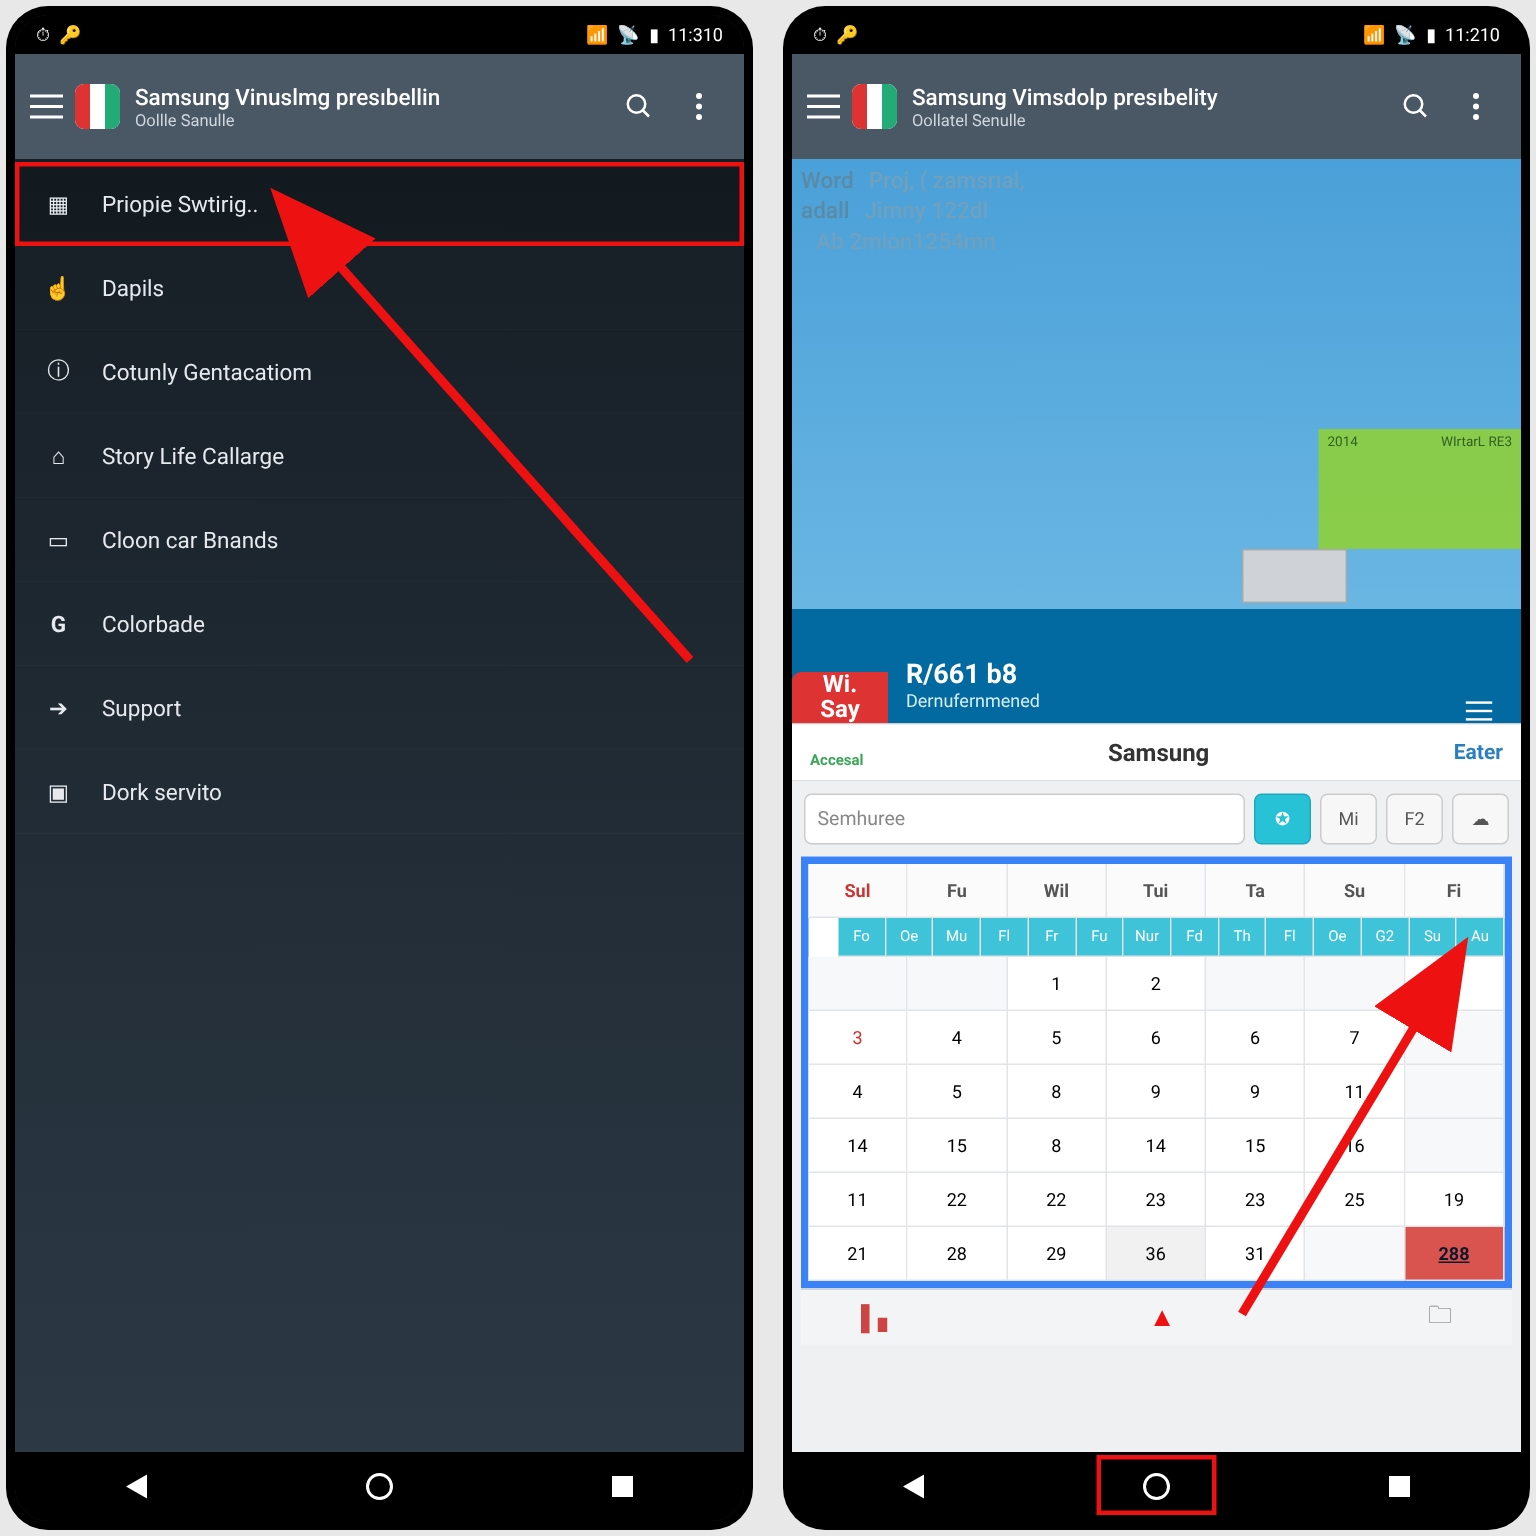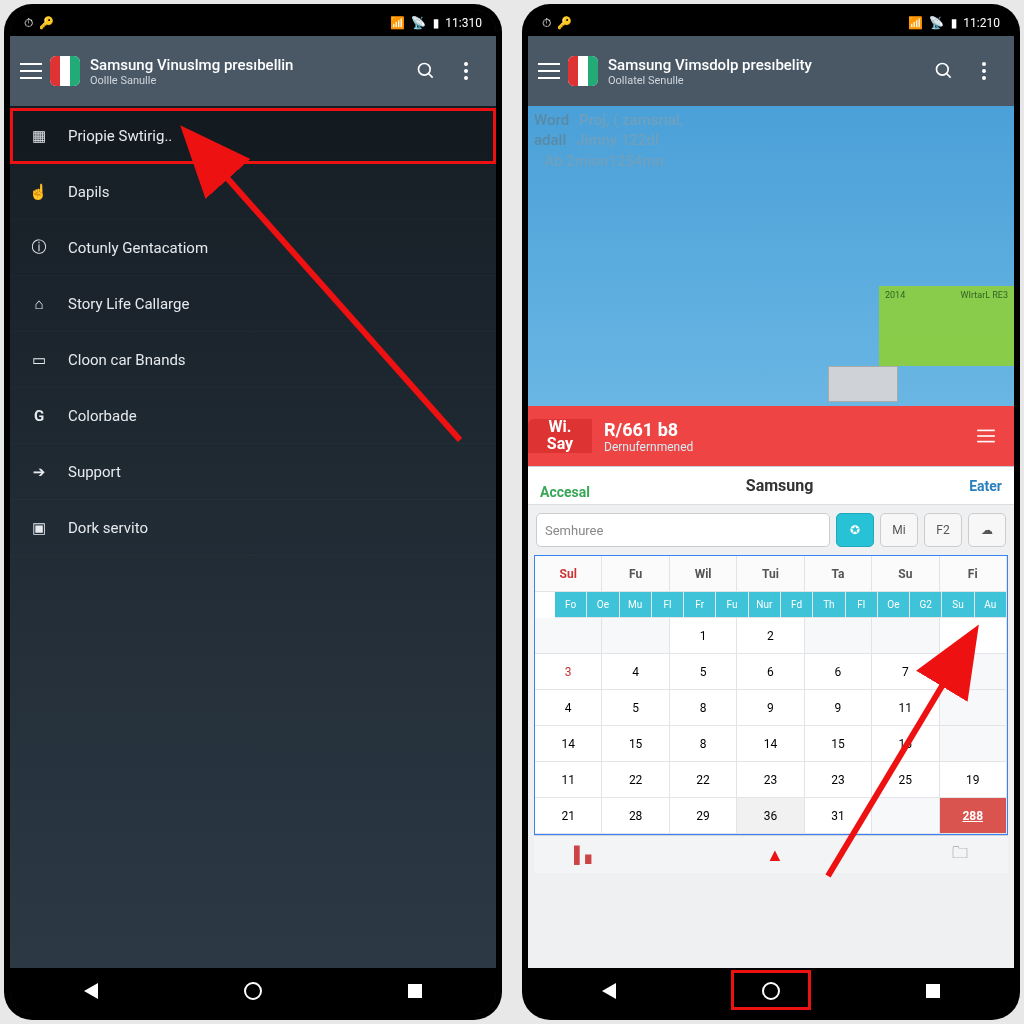--- a/index.html
+++ b/index.html
@@ -28,45 +28,45 @@
   .menu-item .mi-icon { width:22px; height:22px; display:flex; align-items:center; justify-content:center; color:#e6eaee; }
   .menu-item.selected { outline:3px solid #e11; outline-offset:-3px; background:rgba(0,0,0,0.15); }
   
   .r-body { flex:1; display:flex; flex-direction:column; position:relative; }
   .wallpaper { position:absolute; inset:0; background:linear-gradient(#4aa0d8,#7cc3ea 55%,#5aa9d6 100%); }
   .wallpaper .greenbox{position:absolute;right:0;top:180px;width:135px;height:80px;background:#8ecf3a;opacity:.9;display:flex;align-items:flex-start;justify-content:space-between;padding:4px 6px;font-size:9px;color:#2d5a12;}
   .wallpaper .greybox{position:absolute;left:300px;top:260px;width:70px;height:36px;background:#cfd3d7;border:1px solid #aaa;}
   .top-texts{position:absolute;left:6px;top:4px;color:#5a8aa5;font-size:15px;line-height:1.35;font-weight:500;}
   .top-texts .row{display:flex;gap:10px;}
   .top-texts .col2{color:#6fa0be;}
-  .card-header { position:relative; margin-top:300px; height:60px; background:#ef4444; display:flex; align-items:center; color:#fff; }
+  .card-header { position:relative; margin-top:300px; height:76px; background:#0369a1; display:flex; align-items:flex-end; color:#fff; }
   .card-header .redday { width:64px; background:#d33; display:flex; flex-direction:column; align-items:center; justify-content:center; font-size:16px; font-weight:700; line-height:1.05; border-top-left-radius:6px;}
   .card-header .hdr-text { flex:1; padding:8px 12px; }
   .card-header .hdr-text .h1{font-size:18px;font-weight:700;}
   .card-header .hdr-text .h2{font-size:12px;color:#d5eef3;}
   .card-header .hdr-menu{width:48px;display:flex;align-items:center;justify-content:center;}
   .panel { position:relative; background:#eef0f2; flex:1; display:flex; flex-direction:column; border-top:1px solid #c9cdd1; }
   .panel-top { height:38px; display:flex; align-items:center; justify-content:space-between; padding:0 12px; background:#fff; border-bottom:1px solid #ddd; }
-  .panel-top .a{color:#3aa657;font-weight:700;font-size:14px;margin-top:12px;}
+  .panel-top .a{color:#3aa657;font-weight:700;font-size:10px;margin-top:12px;}
   .panel-top .b{color:#333;font-weight:700;font-size:16px;}
   .panel-top .c{color:#2a7fbf;font-weight:700;font-size:14px;}
   .toolbar { display:flex; gap:6px; padding:8px; background:#eef0f2; }
   .search { flex:1; height:34px; background:#fff; border:1px solid #ccc; border-radius:5px; display:flex; align-items:center; padding:0 8px; font-size:13px; color:#888; }
   .tbbtn { width:38px; height:34px; background:#f7f7f7; border:1px solid #ccc; border-radius:5px; display:flex; align-items:center; justify-content:center; font-size:12px; color:#555; }
   .tbbtn.go{background:#27c2d6;border-color:#1faabb;color:#fff;}
   
-  .cal { background:#fff; margin:0 6px; border:1px solid #3b82f6; display:flex; flex-direction:column; }
+  .cal { background:#fff; margin:0 6px; border:5px solid #3b82f6; display:flex; flex-direction:column; }
   .cal-row { display:flex; }
   .cal-cell { flex:1; height:36px; display:flex; align-items:center; justify-content:center; font-size:12px; border-right:1px solid #e2e4e7; border-bottom:1px solid #e2e4e7; background:#fff; }
   .cal-row.hdr1 .cal-cell { background:#fbfbfb; font-weight:700; color:#555; }
   .cal-row.hdr1 .cal-cell.sun{color:#c33;}
   .cal-row.hdr2 .cal-cell { background:#3fc3d8; color:#fff; font-size:10px; height:26px; }
   .cal-cell.empty{background:#f7f8f9;}
   .cal-cell.red{color:#c33;}
-  .cal-cell.sel{background:#d9534f;color:#ffffff;font-weight:700;text-decoration:underline;}
+  .cal-cell.sel{background:#d9534f;color:#0f172a;font-weight:700;text-decoration:underline;}
   .cal-cell.today{background:#f1f1f1;}
   .bottombar { height:38px; background:#f3f4f6; border-top:1px solid #d0d3d7; margin:0 6px; display:flex; align-items:center; justify-content:space-between; padding:0 40px; }
   
   .navbar { height:46px; background:#000; display:flex; align-items:center; justify-content:space-around; }
   .nav-icon { width:28px; height:28px; display:flex; align-items:center; justify-content:center; color:#fff; }
   .nav-tri { width:0;height:0;border-top:8px solid transparent;border-bottom:8px solid transparent;border-right:14px solid #fff;}
   .nav-circ{width:18px;height:18px;border:2px solid #fff;border-radius:50%;}
   .nav-sq{width:14px;height:14px;background:#fff;}
   
   .arrow { position:absolute; pointer-events:none; }

